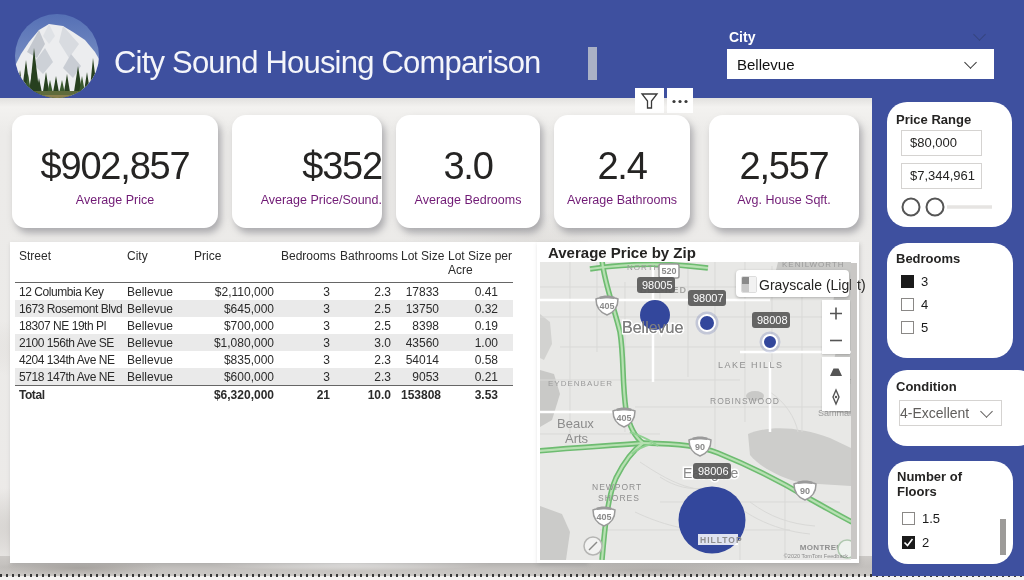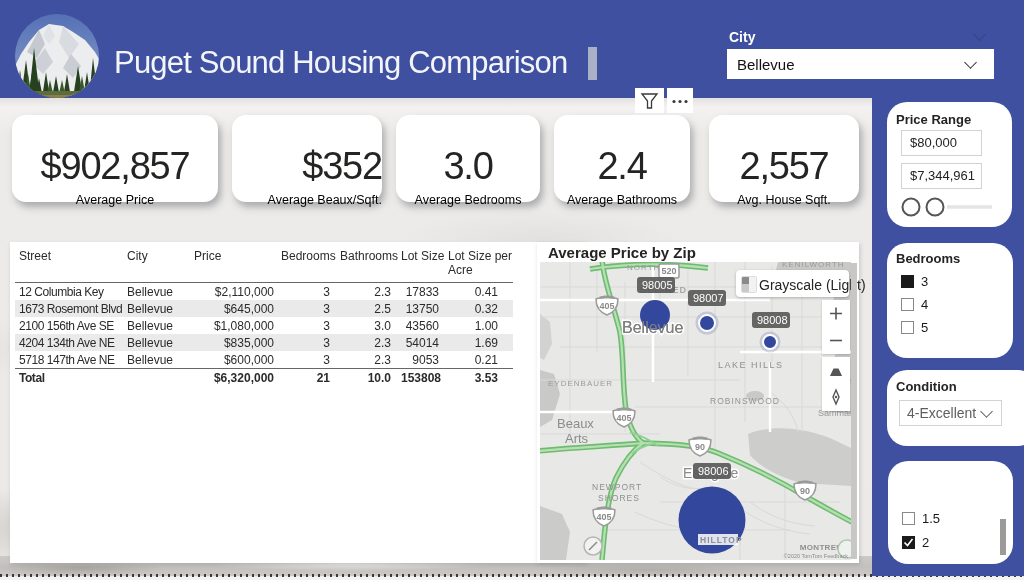--- a/index.html
+++ b/index.html
@@ -35,24 +35,24 @@
   #citybox{left:727px;top:49px;width:267px;height:30px;background:#ffffff;}
   #citytext{left:737px;top:56px;font-size:15px;color:#111111;}
   .chev{border:solid #333;border-width:0 1.5px 1.5px 0;display:inline-block;padding:4px;transform:rotate(45deg);}
   #citychev{left:966px;top:58px;}
   #hdrchev{left:975px;top:30px;border-color:#35447f;}
   
   #fbox{left:635px;top:88px;width:29px;height:25px;background:#fff;}
   #ebox{left:667px;top:88px;width:26px;height:25px;background:#fff;color:#252423;
         font-size:13px;letter-spacing:1px;text-align:center;line-height:20px;}
   
-  .card{position:absolute;top:115px;height:87px;background:#fff;border-radius:14px;
+  .card{position:absolute;top:115px;height:113px;background:#fff;border-radius:14px;
         box-shadow:3px 5px 7px rgba(110,110,118,.5);text-align:center;}
   .card .val{color:#252423;font-size:38px;margin-top:30px;letter-spacing:-1.2px;}
-  .card .lab{color:#000000;font-size:12.5px;margin-top:5px;}
+  .card .lab{color:#701a75;font-size:12.5px;margin-top:5px;}
   #c1{left:12px;width:206px;}
   #c2{left:232px;width:150px;text-align:right;}
   #c3{left:396px;width:144px;}
   #c4{left:554px;width:136px;}
   #c5{left:709px;width:150px;}
   
   #tablepanel{left:10px;top:242px;width:577px;height:321px;background:#fff;
       box-shadow:1px 2px 4px rgba(140,140,140,.4);}
   table{border-collapse:collapse;font-size:12px;color:#2b2b2b;width:498px;margin-left:5px;margin-top:4px;table-layout:fixed;}
   th{font-weight:normal;text-align:left;vertical-align:top;padding:3px 0 5px 0;white-space:nowrap;overflow:visible;}
@@ -124,21 +124,21 @@
         <path d="M9 84 L13 60 L17 84 Z"></path>
         <path d="M31 84 L35 66 L39 84 Z"></path>
         <path d="M43 84 L47 66 L51 84 Z"></path>
         <path d="M63 84 L67 62 L71 84 Z"></path>
       </g>
       <rect x="0" y="77" width="84" height="7" fill="#5e6b3c"></rect>
       <rect x="0" y="81" width="84" height="3" fill="#8a7f4e"></rect>
     </g>
   </svg>
 
-  <div id="title" class="abs">Puget Sound Housing Comparison</div>
+  <div id="title" class="abs">City Sound Housing Comparison</div>
   <div id="cursor" class="abs"></div>
   <div id="citylabel" class="abs">City</div>
   <div id="hdrchev" class="abs chev"></div>
   <div id="citybox" class="abs"></div>
   <div id="citytext" class="abs">Bellevue</div>
   <div id="citychev" class="abs chev"></div>
 
   <div id="fbox" class="abs">
     <svg width="29" height="25" viewBox="0 0 29 25">
       <path d="M7 6 H22 L16.5 13 V20 H12.5 V13 Z" fill="none" stroke="#3a3a3a" stroke-width="1.3"></path>
@@ -149,21 +149,21 @@
       <circle cx="13" cy="13.5" r="1.6" fill="#3a3a3a"></circle>
       <circle cx="19" cy="13.5" r="1.6" fill="#3a3a3a"></circle>
     </svg></div>
 
   <div id="c1" class="card">
     <div class="val">$902,857</div>
     <div class="lab">Average Price</div>
   </div>
   <div id="c2" class="card">
     <div class="val">$352</div>
-    <div class="lab">Average Beaux/Sqft.</div>
+    <div class="lab">Average Price/Sound.</div>
   </div>
   <div id="c3" class="card">
     <div class="val">3.0</div>
     <div class="lab">Average Bedrooms</div>
   </div>
   <div id="c4" class="card">
     <div class="val">2.4</div>
     <div class="lab">Average Bathrooms</div>
   </div>
   <div id="c5" class="card">
@@ -206,36 +206,45 @@
         <tr>
           <td style="padding-left:4px">1673 Rosemont Blvd</td>
           <td>Bellevue</td>
           <td class="r">$645,000</td>
           <td class="r">3</td>
           <td class="r">2.5</td>
           <td class="r">13750</td>
           <td class="r">0.32</td>
         </tr>
         <tr>
+          <td style="padding-left:4px">18307 NE 19th Pl</td>
+          <td>Bellevue</td>
+          <td class="r">$700,000</td>
+          <td class="r">3</td>
+          <td class="r">2.5</td>
+          <td class="r">8398</td>
+          <td class="r">0.19</td>
+        </tr>
+        <tr>
           <td style="padding-left:4px">2100 156th Ave SE</td>
           <td>Bellevue</td>
           <td class="r">$1,080,000</td>
           <td class="r">3</td>
           <td class="r">3.0</td>
           <td class="r">43560</td>
           <td class="r">1.00</td>
         </tr>
         <tr>
           <td style="padding-left:4px">4204 134th Ave NE</td>
           <td>Bellevue</td>
           <td class="r">$835,000</td>
           <td class="r">3</td>
           <td class="r">2.3</td>
           <td class="r">54014</td>
-          <td class="r">1.69</td>
+          <td class="r">0.58</td>
         </tr>
         <tr>
           <td style="padding-left:4px">5718 147th Ave NE</td>
           <td>Bellevue</td>
           <td class="r">$600,000</td>
           <td class="r">3</td>
           <td class="r">2.3</td>
           <td class="r">9053</td>
           <td class="r">0.21</td>
         </tr>
@@ -446,26 +455,27 @@
     <div class="cblab" style="left:34px;top:31px">3</div>
     <div class="cb" style="left:14px;top:55px"></div>
     <div class="cblab" style="left:34px;top:54px">4</div>
     <div class="cb" style="left:14px;top:78px"></div>
     <div class="cblab" style="left:34px;top:77px">5</div>
   </div>
 
   <div id="condition" class="scard">
     <div class="stitle" style="margin:9px 0 0 9px">Condition</div>
     <div class="sinput" style="left:12px;top:30px;width:101px;height:24px;color:#605e5c;font-size:14px;">
-      <span style="margin-left:7px;line-height:24px">4-Excellent</span>
+      <span style="line-height:24px">4-Excellent</span>
       <span class="chev" style="position:absolute;right:10px;top:6px;border-color:#605e5c"></span>
     </div>
   </div>
 
   <div id="floors" class="scard">
+    <div class="stitle" style="margin:8px 0 0 9px;line-height:15px">Number of<br>Floors</div>
     <div class="cb" style="left:14px;top:51px"></div>
     <div class="cblab" style="left:34px;top:50px">1.5</div>
     <div class="cb cbf" style="left:14px;top:75px"></div>
     <svg style="position:absolute;left:14px;top:75px" width="13" height="13" viewBox="0 0 13 13">
       <path d="M2.5 6.5 L5.5 9.5 L10.5 3" stroke="#fff" stroke-width="1.6" fill="none"></path>
     </svg>
     <div class="cblab" style="left:34px;top:74px">2</div>
   </div>
   <div id="floorscroll" class="abs"></div>
 

